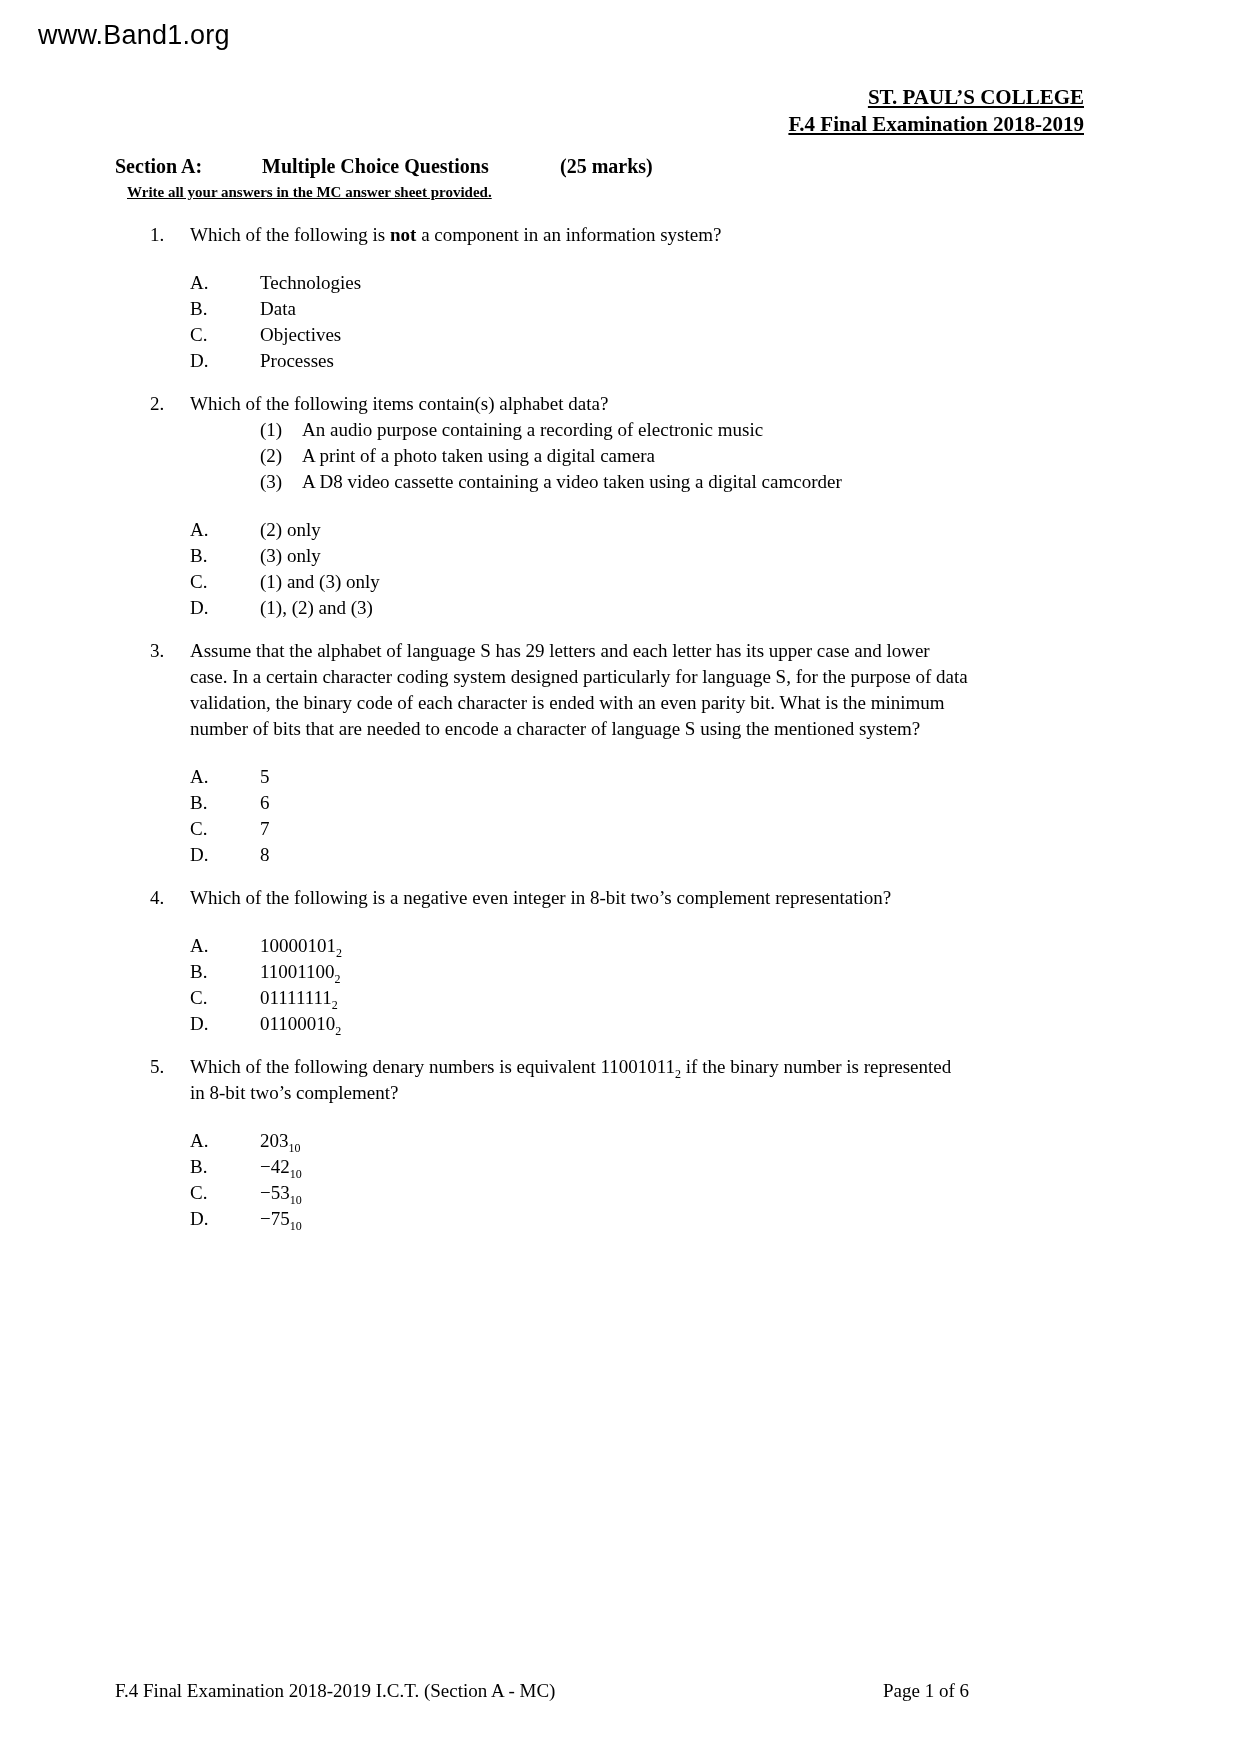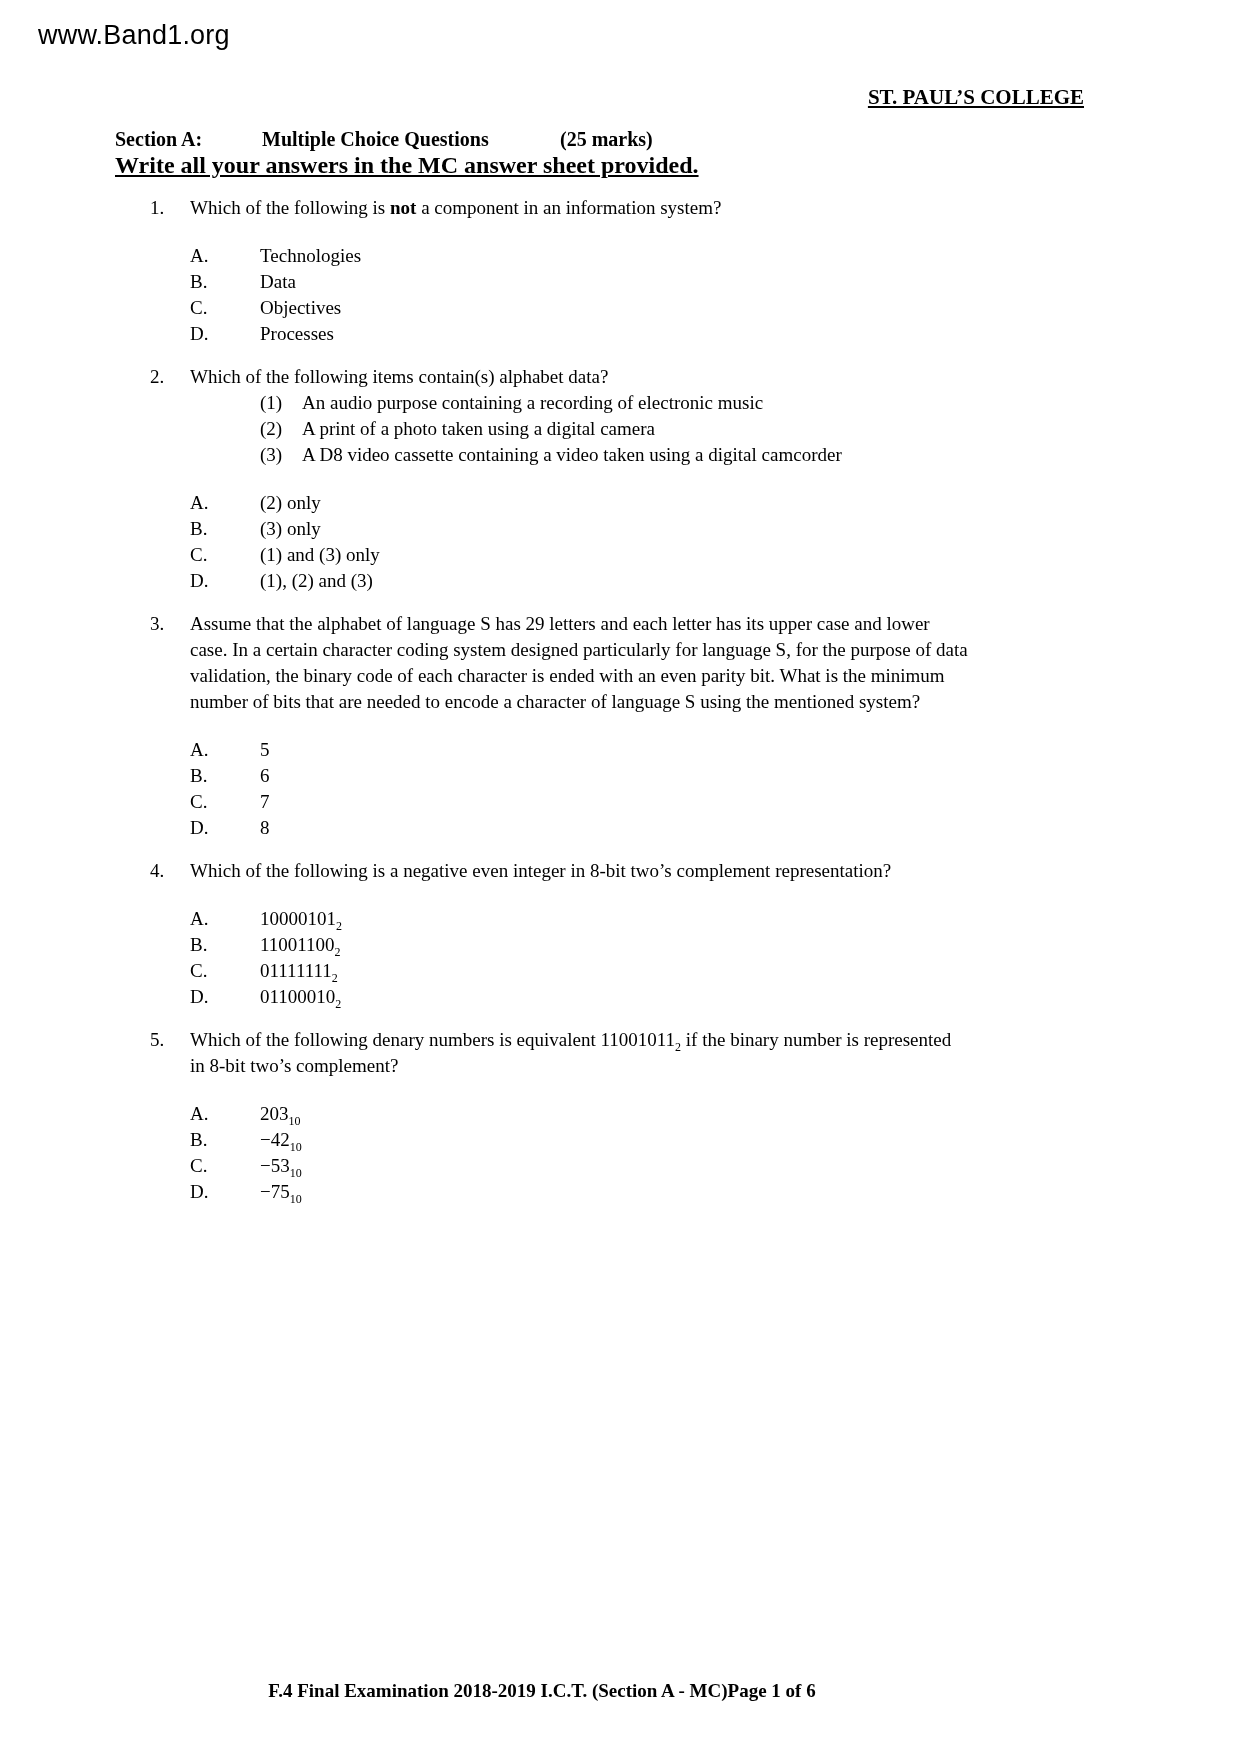--- a/index.html
+++ b/index.html
@@ -27,52 +27,53 @@
     text-align: right;
     font-weight: bold;
     font-size: 21px;
     line-height: 27px;
   }
   .u { text-decoration: underline; }
   .content { padding: 0 115px; }
   .section-line { margin-top: 15px; font-size: 20px; font-weight: bold; }
   .sec-label { display: inline-block; width: 147px; }
   .sec-title { display: inline-block; width: 298px; }
-  .instruction { font-size: 24px; font-weight: bold; text-decoration: underline; }
+  .instruction { font-size: 15px; font-weight: bold; text-decoration: underline; margin-left: 12px; }
   .question { margin-top: 17px; padding-left: 35px; }
   .q-row { display: flex; }
   .q-num { width: 40px; flex: none; }
   .q-text { flex: 1; }
   .subitems { margin-left: 110px; }
   .sub-row { display: flex; }
   .sub-marker { width: 42px; flex: none; }
   .options { margin-top: 22px; }
   .opt-row { display: flex; padding-left: 40px; }
   .opt-letter { width: 70px; flex: none; }
   sub { font-size: 12px; line-height: 0; }
   .footer {
     position: absolute;
     left: 115px;
     right: 115px;
     bottom: 50px;
     display: flex;
-    justify-content: center;
-    font-weight: bold;
+    justify-content: space-between;
+    font-weight: normal;
     font-size: 19px;
   }
 </style>
 </head>
 <body>
 
 <div class="page">
 
   <div class="watermark">www.Band1.org</div>
 
   <div class="title-block">
     <div class="u">ST. PAUL’S COLLEGE</div>
+    <div class="u">F.4 Final Examination 2018-2019</div>
   </div>
 
   <div class="content">
 
     <div class="section-line">
       <span class="sec-label">Section A:</span><span class="sec-title">Multiple Choice Questions</span><span>(25 marks)</span>
     </div>
     <div class="instruction">Write all your answers in the MC answer sheet provided.</div>
 
     <div class="question">

